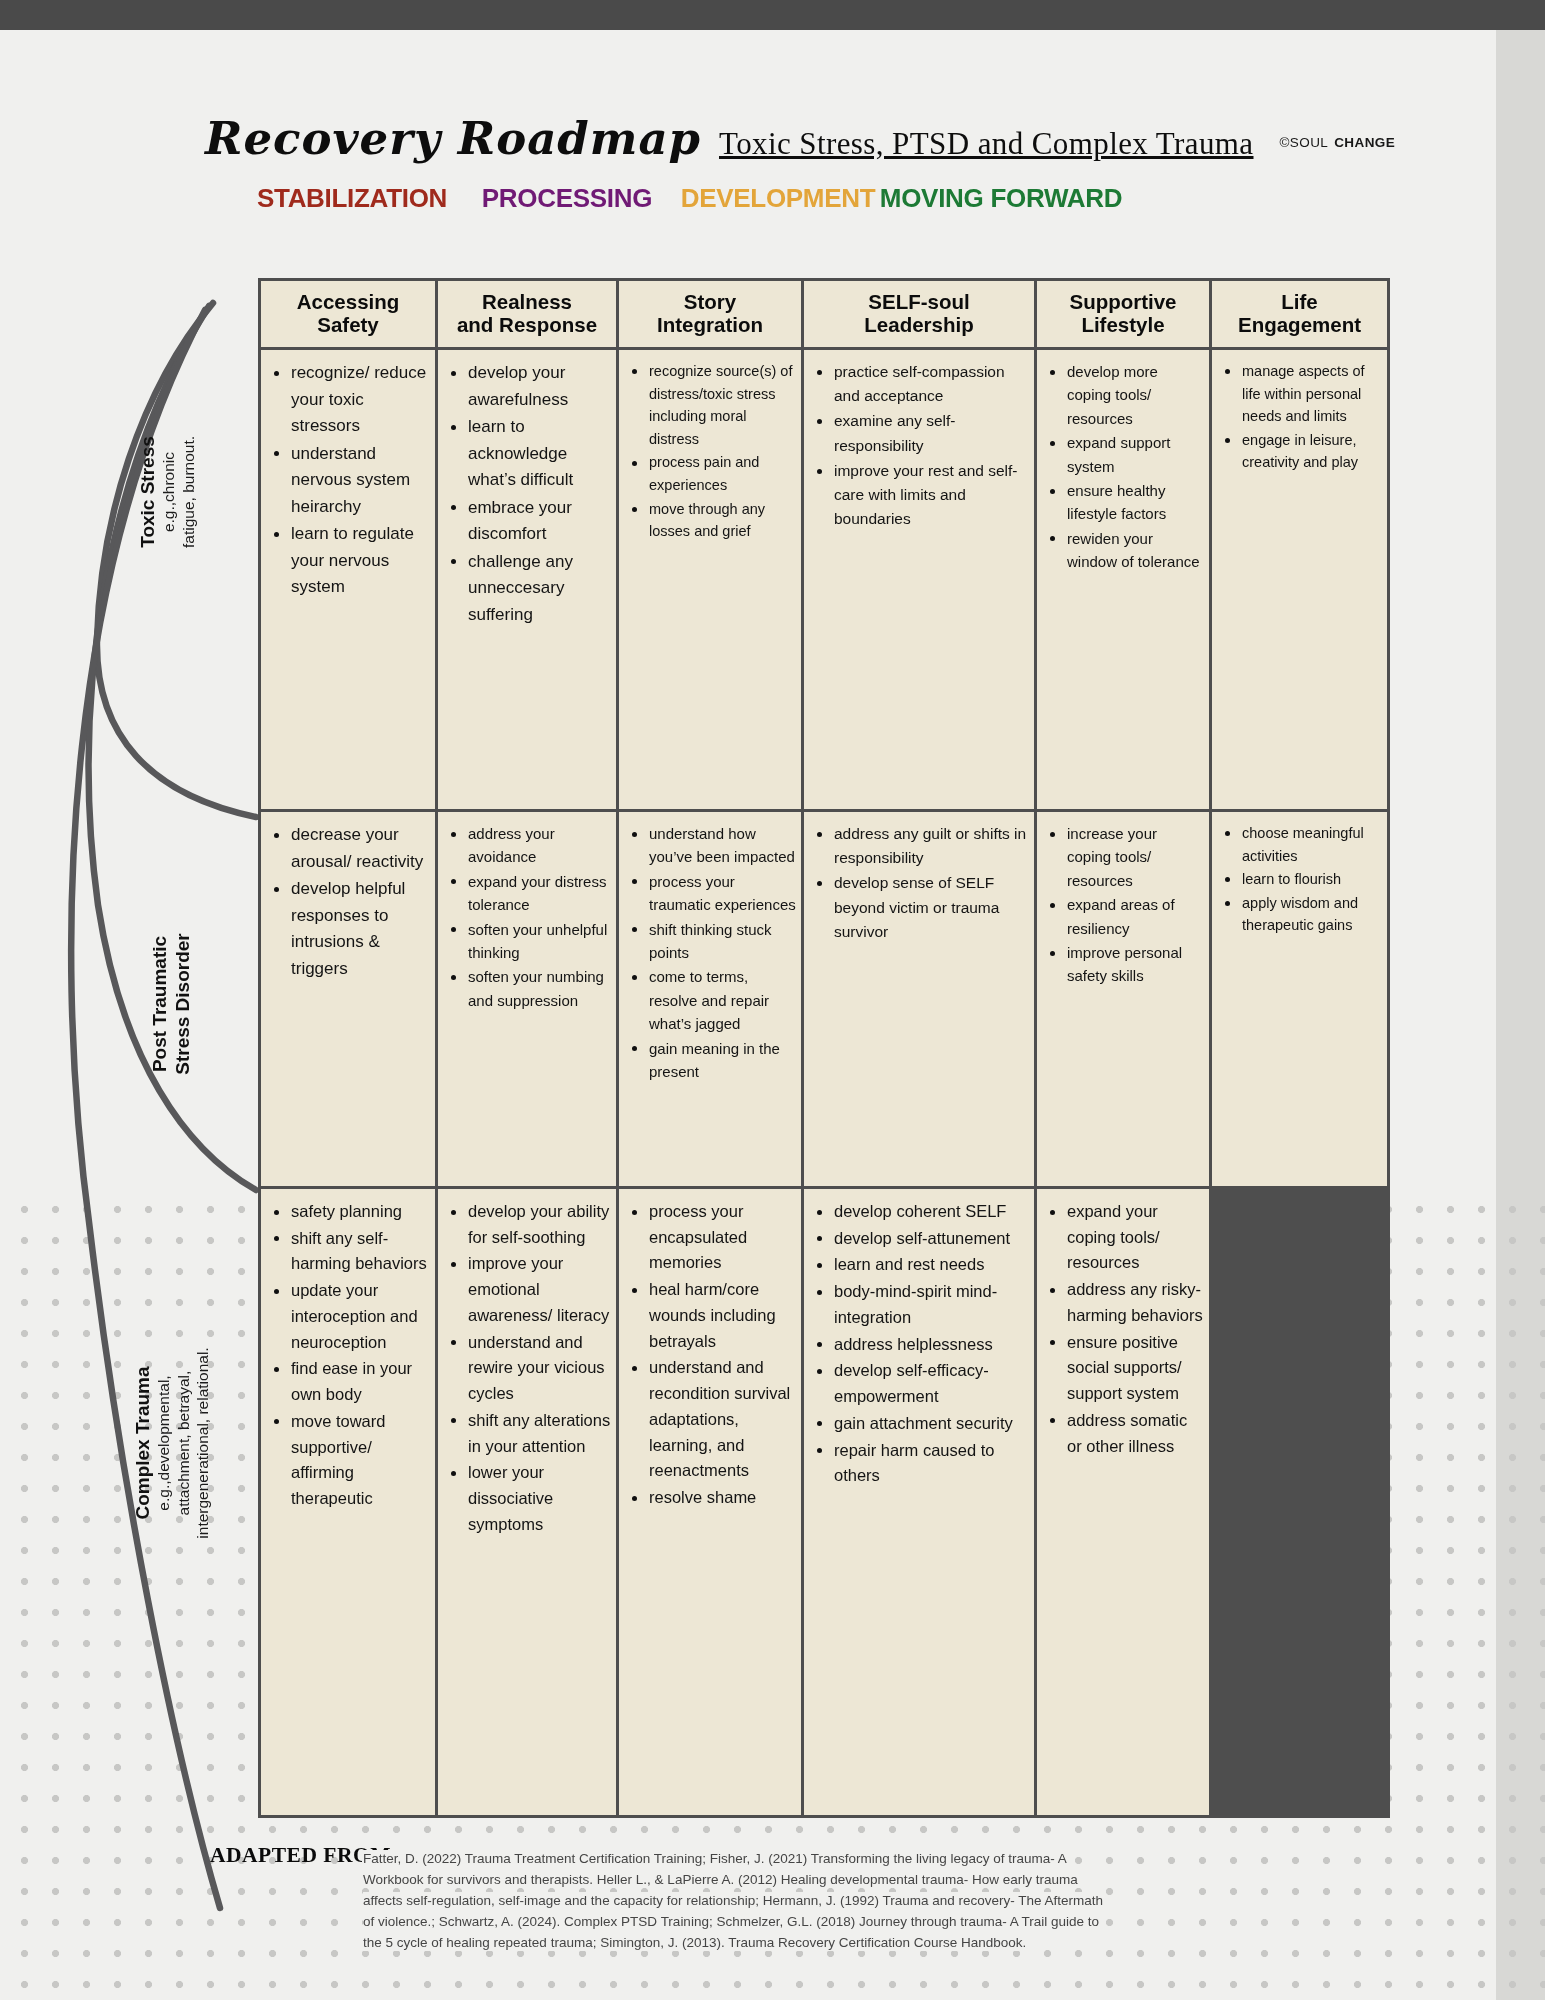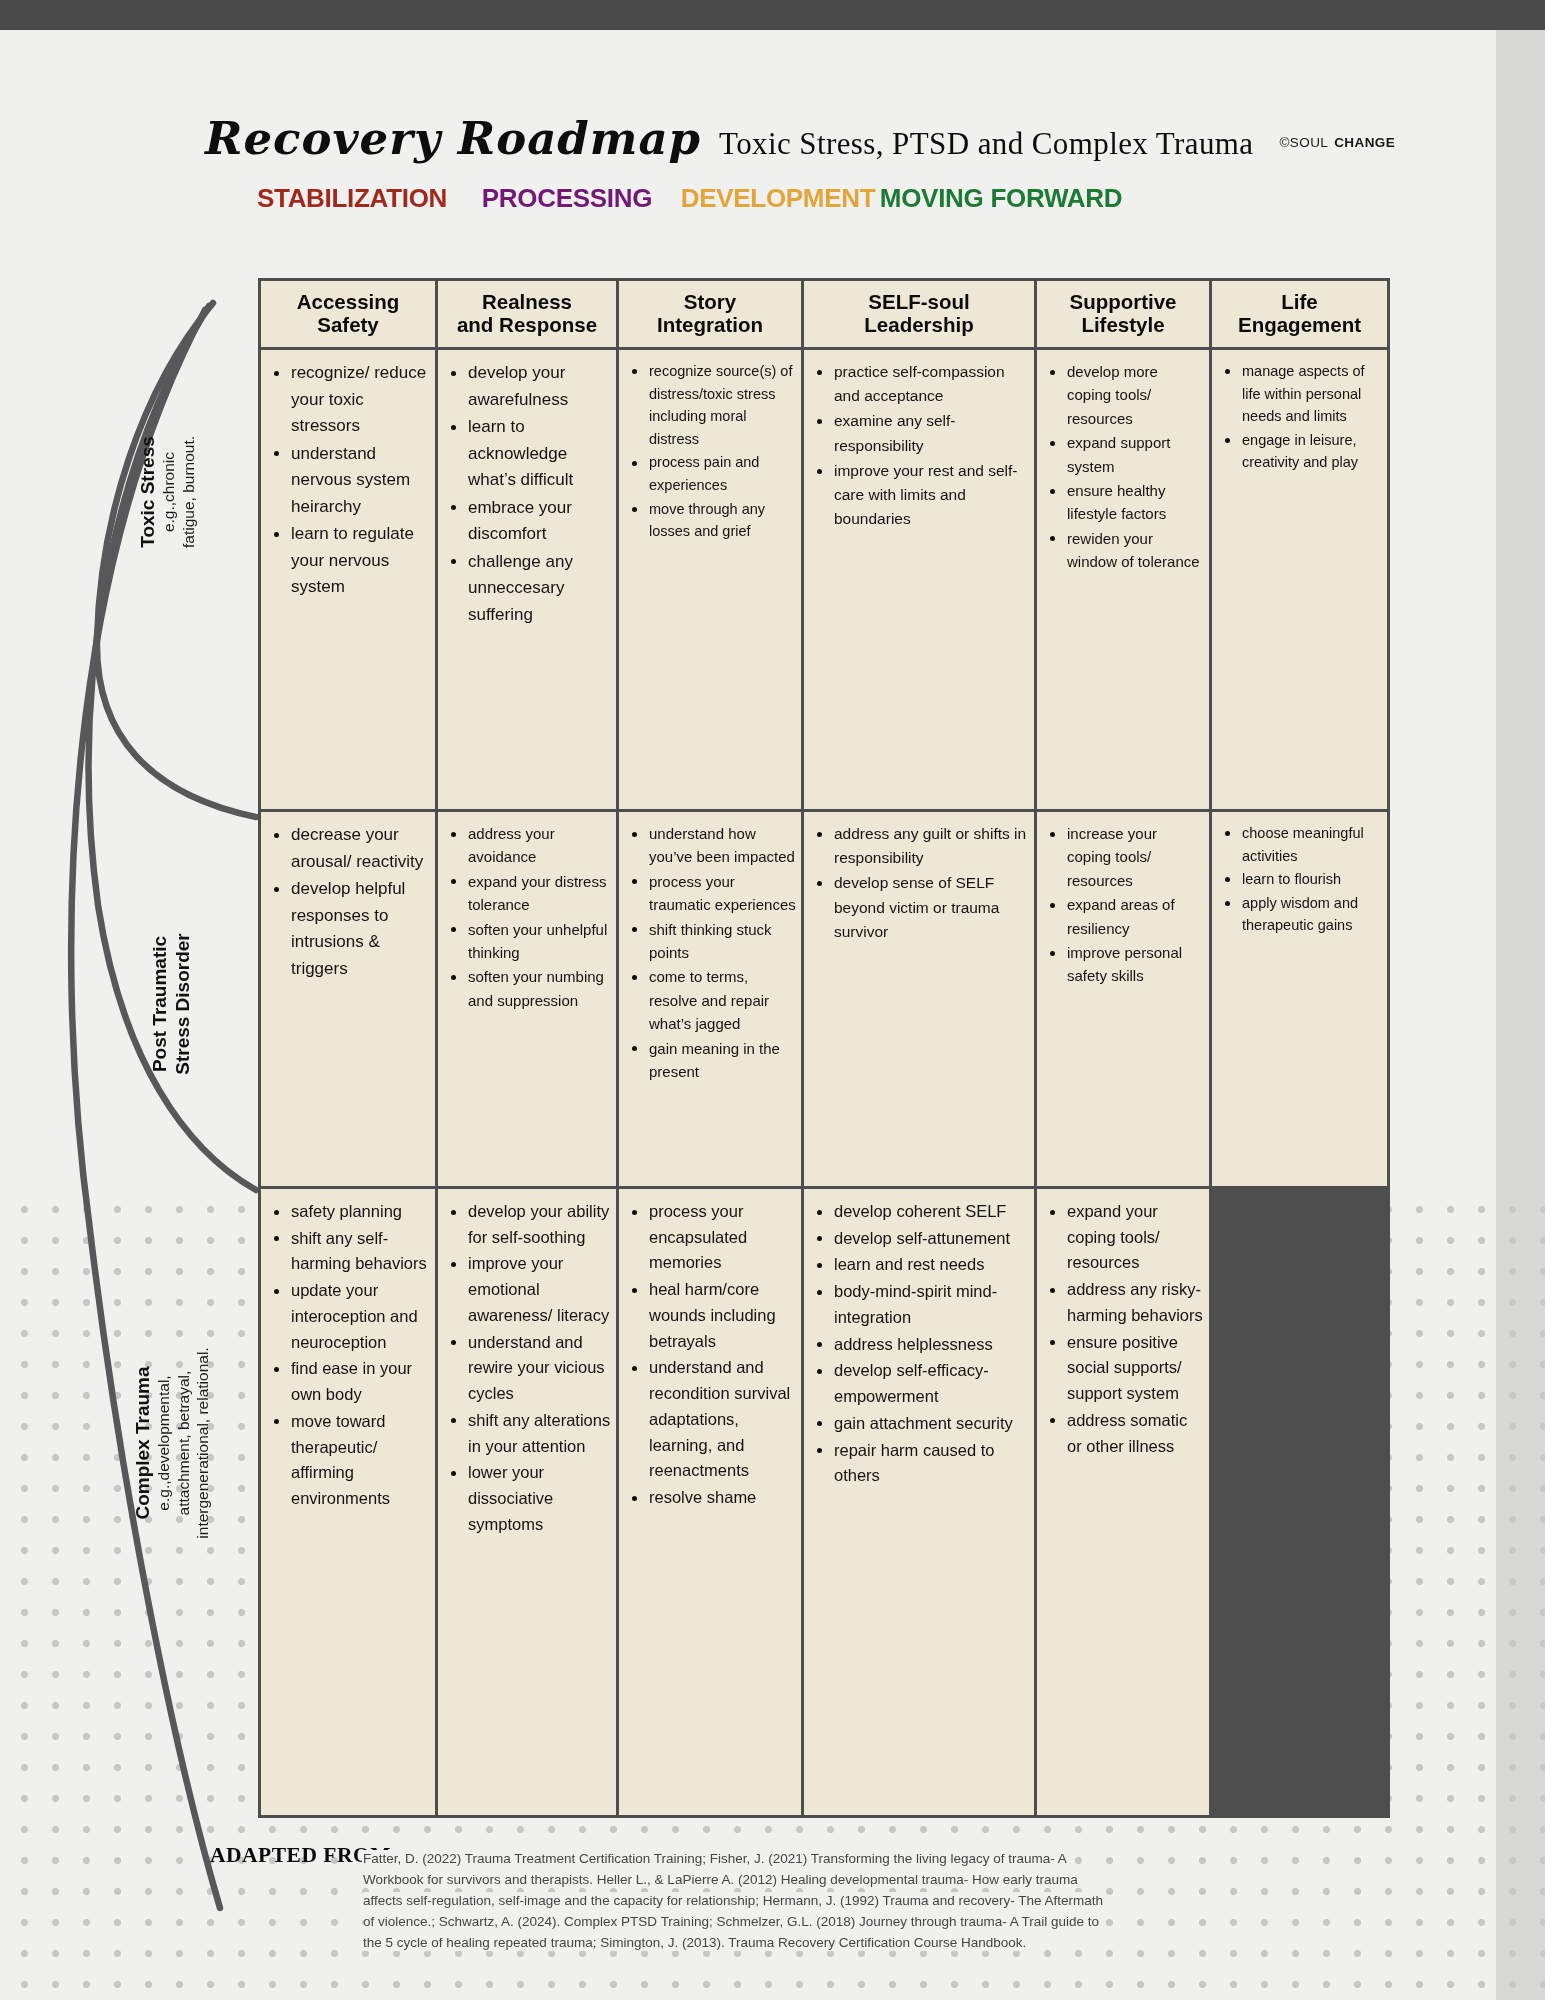--- a/index.html
+++ b/index.html
@@ -9,21 +9,21 @@
   .right-strip{position:absolute;top:30px;right:0;width:49px;height:1970px;background:#d8d8d5;}
   .dots{position:absolute;left:0;top:1183px;width:100%;height:817px;
         background-image:radial-gradient(circle,#c7c7c5 3.2px,transparent 3.9px);
         background-size:31px 31px;background-position:9px 11px;}
   .arcs{position:absolute;left:0;top:0;pointer-events:none;}
 
   .title-row{position:absolute;left:205px;top:112px;display:flex;align-items:baseline;white-space:nowrap;}
   .script-title{font-family:"DejaVu Serif",cursive;font-style:italic;font-weight:700;
                 font-size:45px;letter-spacing:1px;color:#0d0d0d;}
   .main-title{font-family:"Liberation Serif",serif;font-size:31px;margin-left:18px;
-              letter-spacing:.4px;color:#0d0d0d;}
+              letter-spacing:.4px;color:#0d0d0d;text-decoration:underline;}
   .copyright{margin-left:26px;font-size:13.5px;letter-spacing:.4px;color:#181818;position:relative;top:-7px;}
   .copyright .b{font-weight:700;margin-left:6px;}
 
   .phase-row{position:absolute;left:258px;top:183px;width:1132px;height:34px;}
   .phase{position:absolute;top:0;transform:translateX(-50%);font-weight:700;font-size:26px;
          letter-spacing:-.3px;white-space:nowrap;}
   .phase-0{left:94px;} .phase-1{left:309px;} .phase-2{left:520px;} .phase-3{left:743px;}
 
   .matrix{position:absolute;left:258px;top:278px;width:1132px;height:1540px;background:#4e4e4e;
           box-sizing:border-box;padding:3px;display:grid;gap:3px;
@@ -180,21 +180,21 @@
           <li>learn to flourish</li>
           <li>apply wisdom and therapeutic gains</li>
         </ul>
       </div>
       <div class="cell r2 c0">
         <ul>
           <li>safety planning</li>
           <li>shift any self-harming behaviors</li>
           <li>update your interoception and neuroception</li>
           <li>find ease in your own body</li>
-          <li>move toward therapeutic/ affirming environments</li>
+          <li>move toward supportive/ affirming therapeutic</li>
         </ul>
       </div>
       <div class="cell r2 c1">
         <ul>
           <li>develop your ability for self-soothing</li>
           <li>improve your emotional awareness/ literacy</li>
           <li>understand and rewire your vicious cycles</li>
           <li>shift any alterations in your attention</li>
           <li>lower your dissociative symptoms</li>
         </ul>

